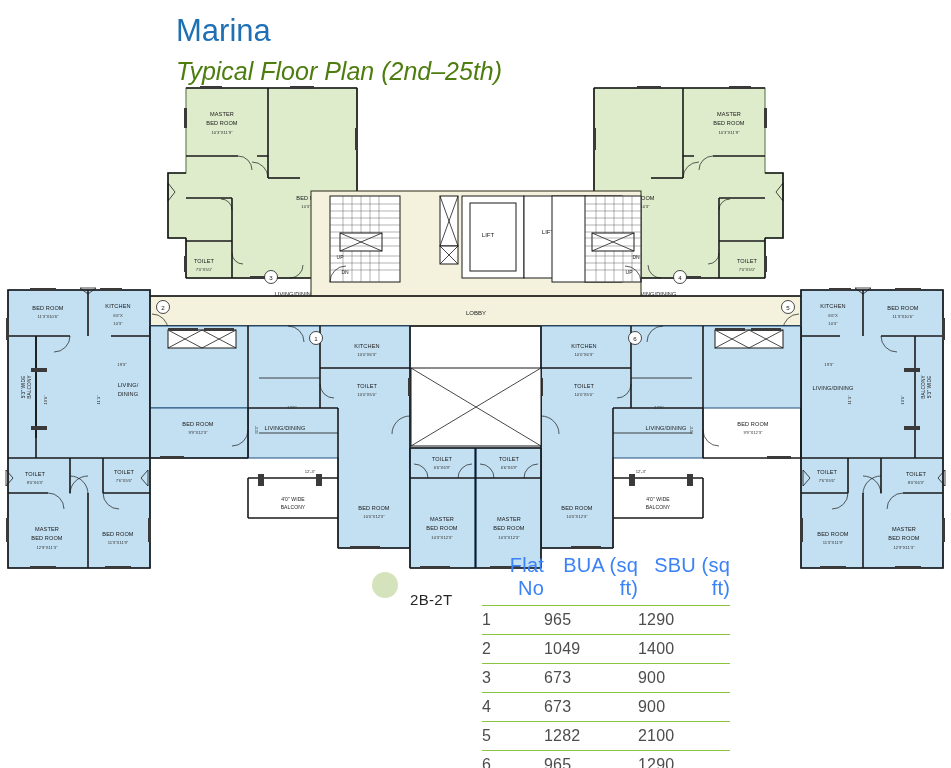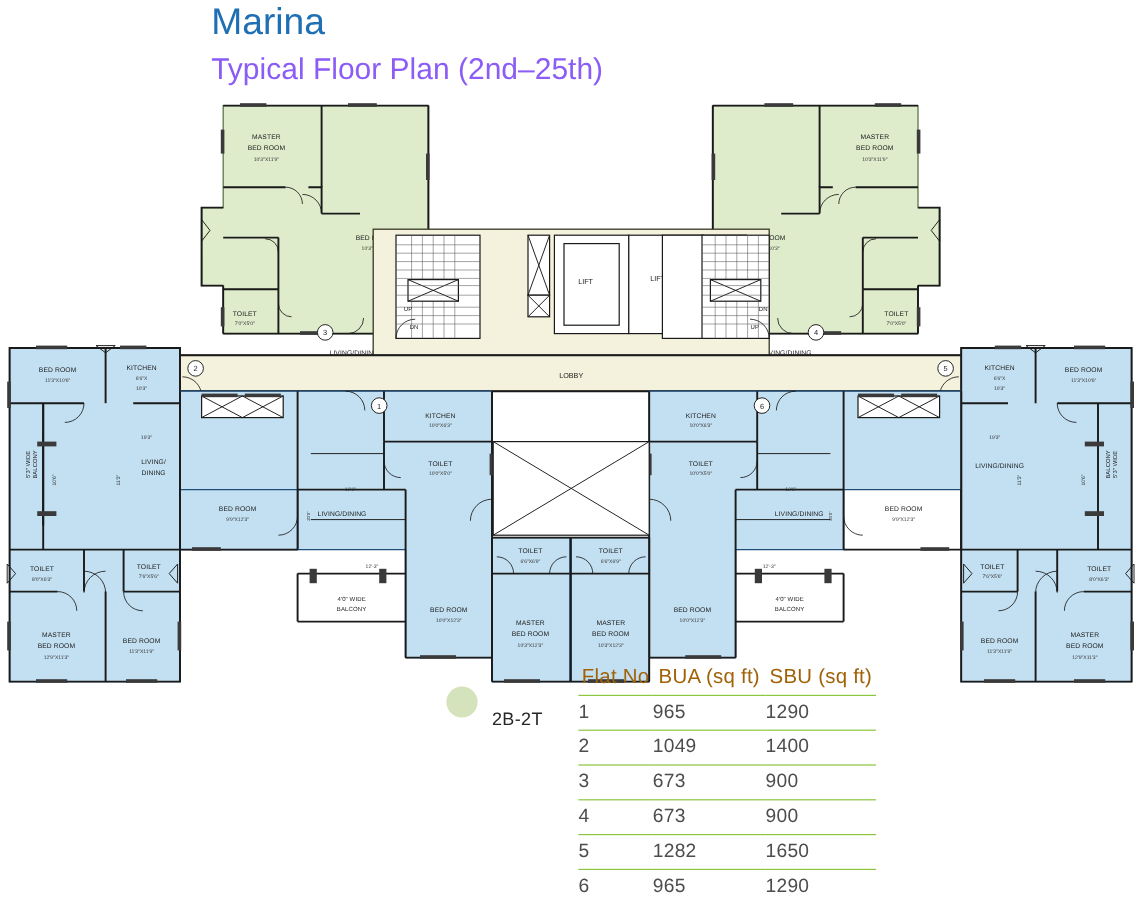--- a/index.html
+++ b/index.html
@@ -1,36 +1,36 @@
 <!DOCTYPE html>
 <html><head>
 <meta charset="utf-8">
 <style>
   html,body{margin:0;padding:0;background:#fff;}
   body{width:951px;height:768px;position:relative;overflow:hidden;
        font-family:"Liberation Sans","DejaVu Sans",sans-serif;color:#1a1a1a;}
 
   
-  #title-block{position:absolute;left:176px;top:0px;}
+  #title-block{position:absolute;left:176px;top:13px;}
   #project-title{font-size:31px;color:#1f6fb5;font-weight:400;line-height:36px;letter-spacing:0px;}
-  #plan-subtitle{font-size:25px;color:#8b5cf6;font-weight:400;line-height:32px;margin-top:6px;}
+  #plan-subtitle{font-size:25px;color:#4d7c0f;font-weight:400;line-height:32px;margin-top:6px;font-style:italic;}
 
   
   #plan{position:absolute;left:0;top:78px;width:951px;height:500px;}
   #plan svg{display:block;}
 
   
   #legend{position:absolute;left:372px;top:570px;width:110px;}
   .legend-row{display:flex;align-items:center;height:30px;}
   .legend-dot{width:26px;height:26px;border-radius:50%;flex:0 0 26px;}
   .legend-label{font-size:15px;color:#262626;margin-left:12px;letter-spacing:.3px;margin-top:29px;}
 
   
   #flat-table{position:absolute;left:482px;top:552px;width:248px;border-collapse:collapse;}
-  #flat-table th{font-size:17px;color:#a16207;font-weight:400;text-align:center;
+  #flat-table th{font-size:20px;color:#3b82f6;font-weight:400;text-align:right;
       padding:2px 0 5px 0;letter-spacing:.2px;}
   #flat-table td{font-size:16px;color:#4d4d4d;font-weight:400;padding:5px 0 5px 0;
       border-top:1.6px solid #8cc63f;letter-spacing:.2px;}
   #flat-table th.c-no,#flat-table td.c-no{width:62px;}
   #flat-table th.c-bua,#flat-table td.c-bua{width:94px;}
   #flat-table th.c-sbu,#flat-table td.c-sbu{width:92px;}
 
   
   .rt{font-family:"Liberation Sans","DejaVu Sans",sans-serif;font-size:5.6px;fill:#1a1a1a;
       text-anchor:middle;letter-spacing:.1px;}
@@ -496,21 +496,21 @@
         <td class="c-sbu">900</td>
       </tr>
       <tr>
         <td class="c-no">4</td>
         <td class="c-bua">673</td>
         <td class="c-sbu">900</td>
       </tr>
       <tr>
         <td class="c-no">5</td>
         <td class="c-bua">1282</td>
-        <td class="c-sbu">1650</td>
+        <td class="c-sbu">2100</td>
       </tr>
       <tr>
         <td class="c-no">6</td>
         <td class="c-bua">965</td>
         <td class="c-sbu">1290</td>
       </tr>
     </tbody>
 </table>
 
 </body></html>

